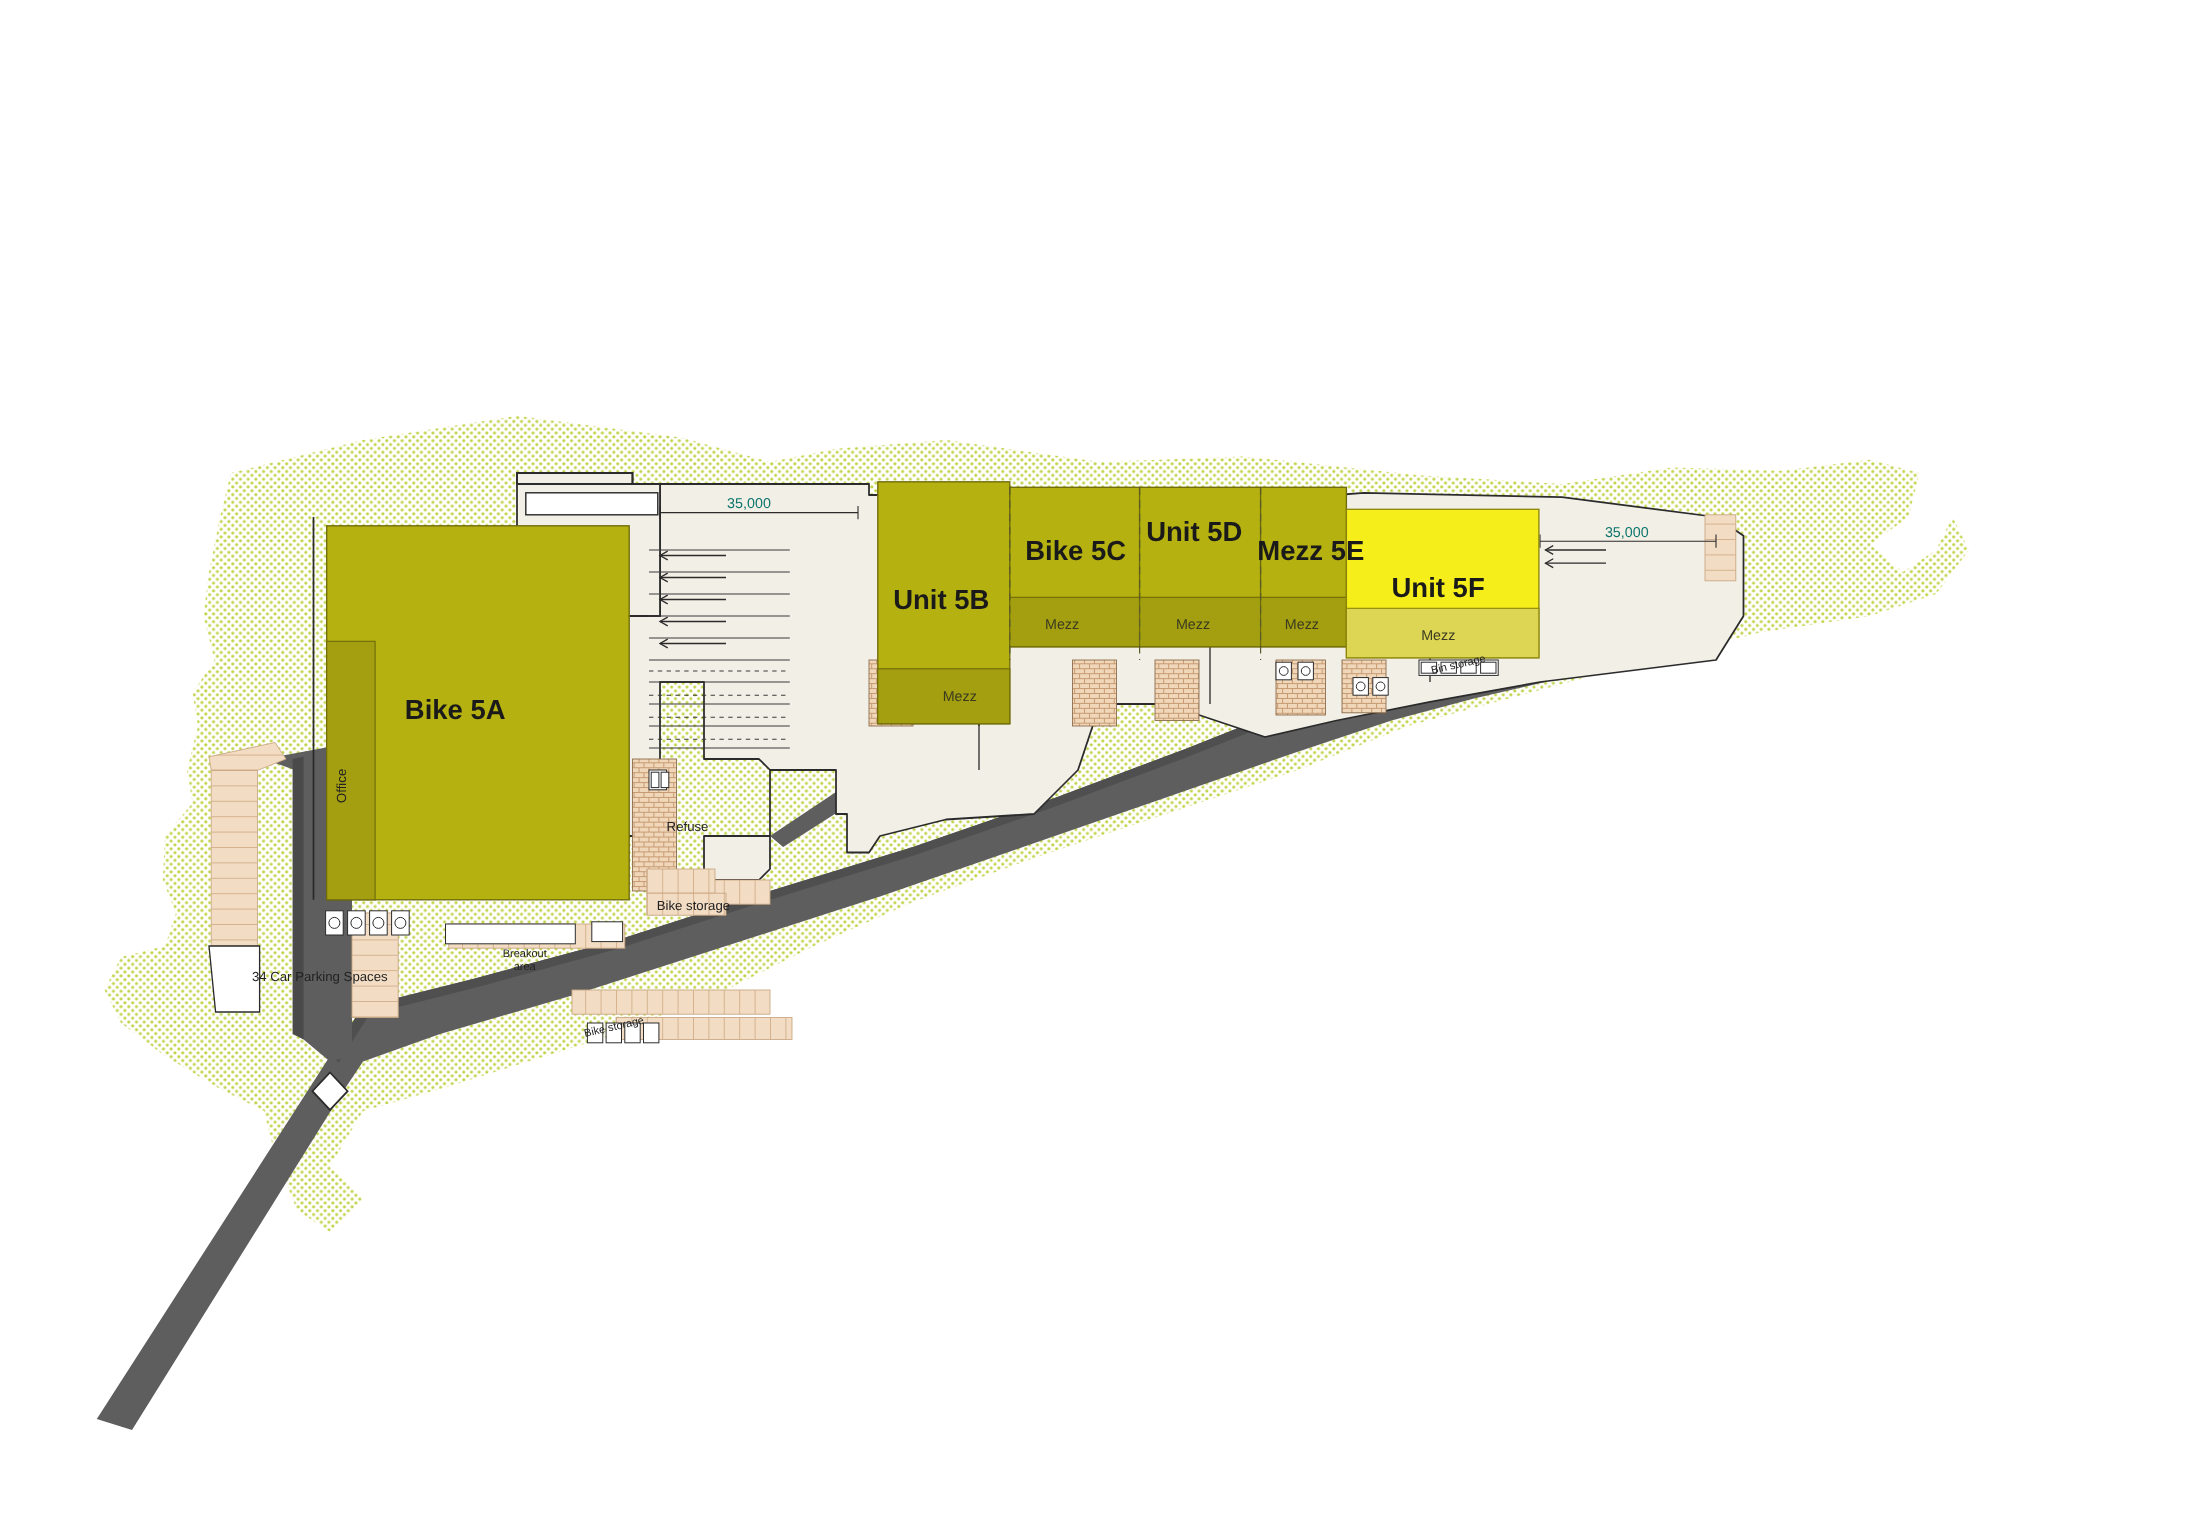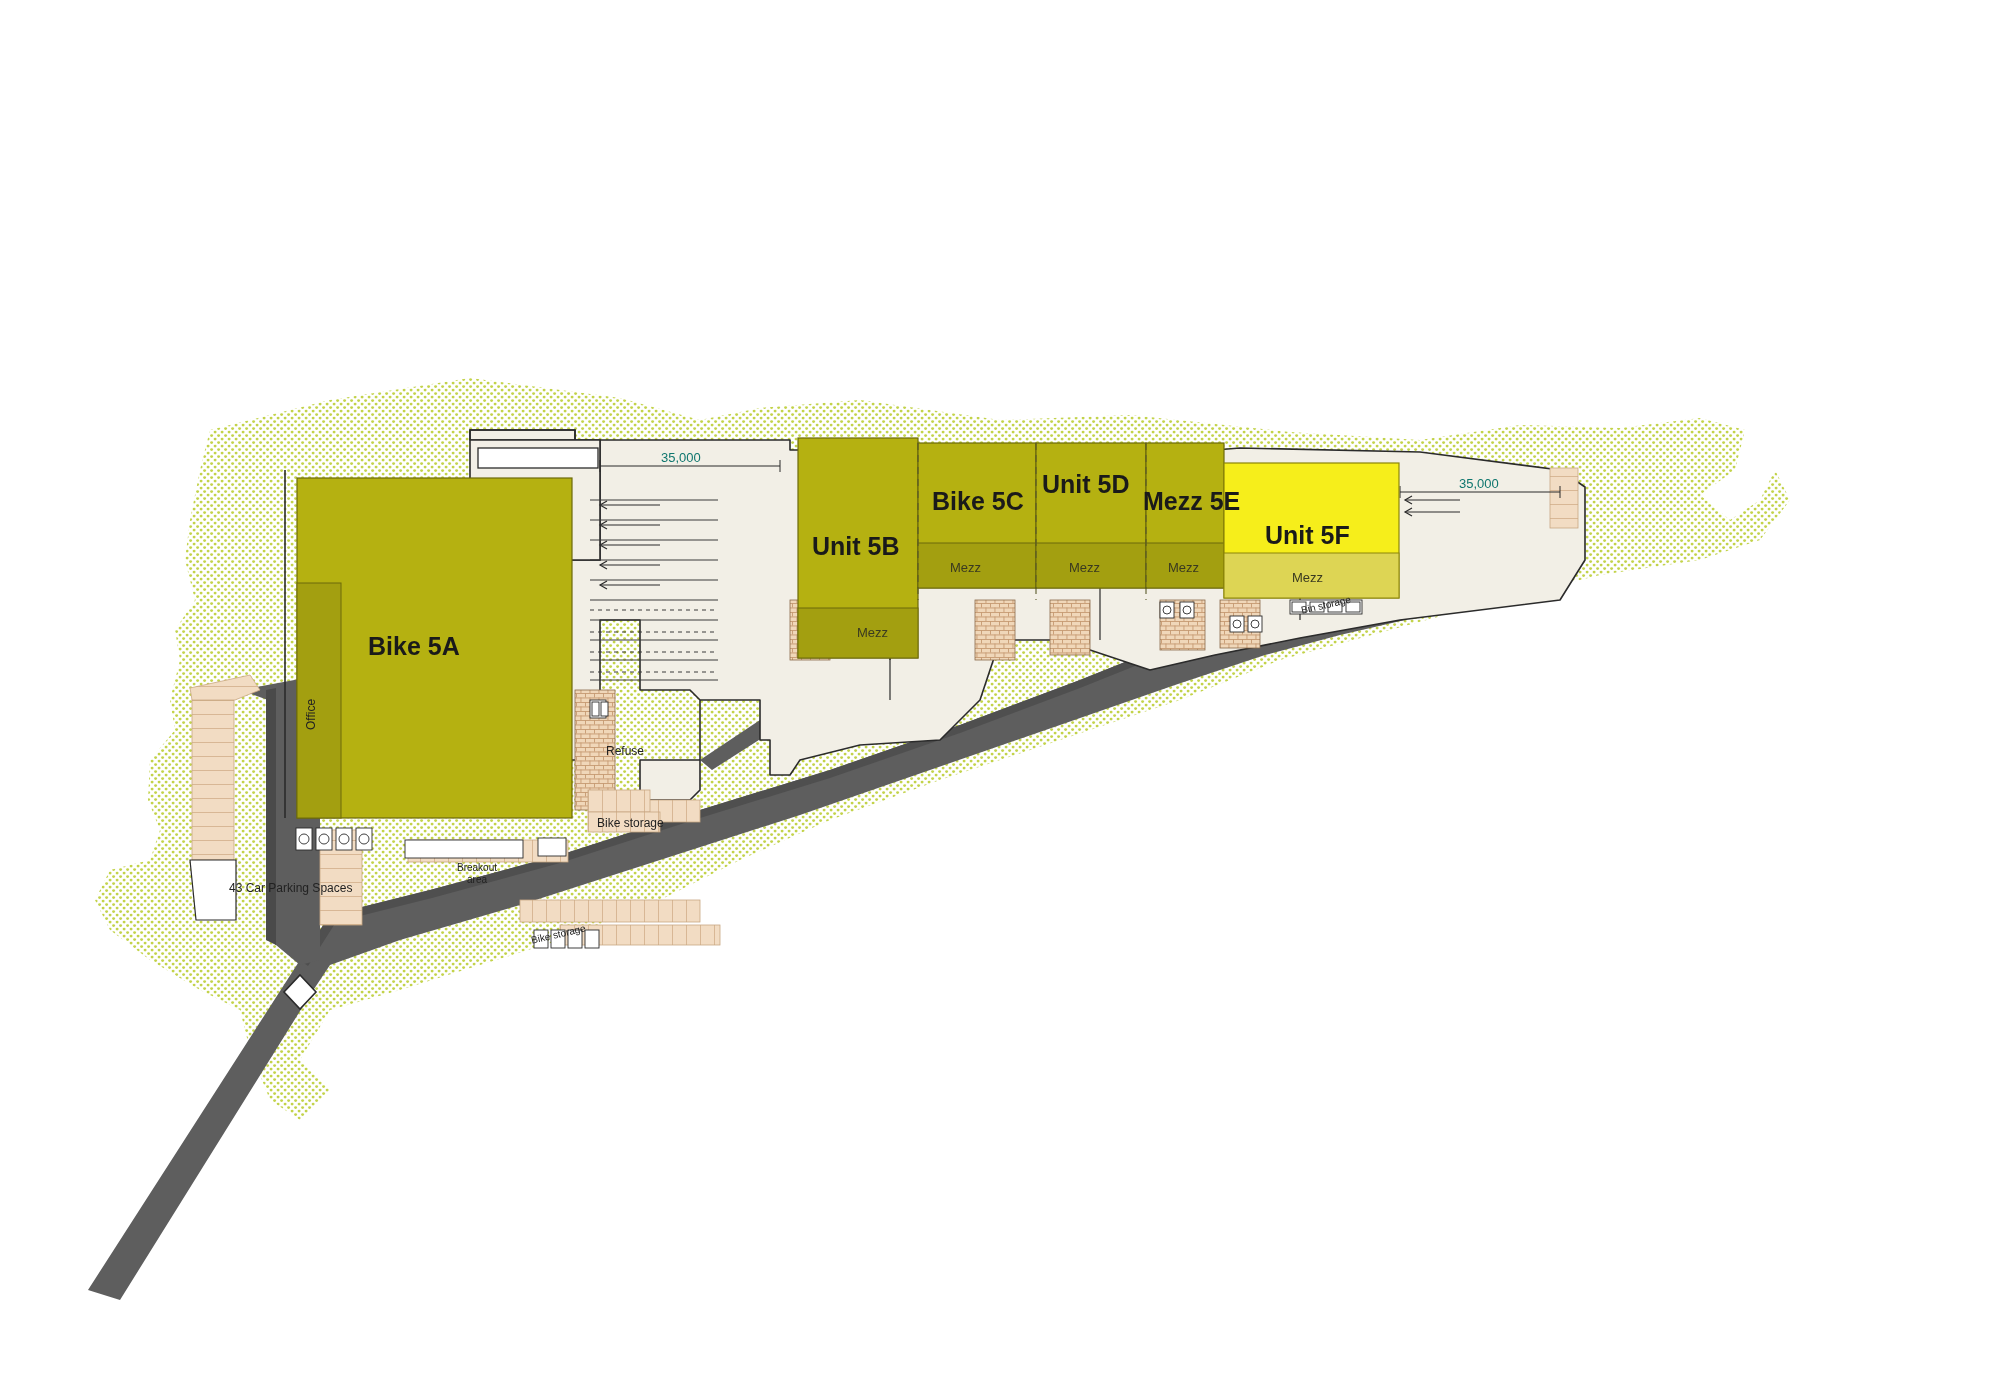--- a/index.html
+++ b/index.html
@@ -267,13 +267,13 @@
 <div class="lbl small-label" style="left:606px;top:700px;margin-top:44px;">Refuse</div>
 
 <div class="lbl small-label" style="left:597px;top:816px;">Bike storage</div>
 <div class="lbl tiny-label rot-slant" style="left:530px;top:935px;">Bike storage</div>
 
 <div class="lbl tiny-label rot-slant" style="left:1300px;top:605px;">Bin storage</div>
 
 <div class="lbl tiny-label center" style="left:447px;top:862px;width:60px;">Breakout</div>
 <div class="lbl tiny-label center" style="left:447px;top:874px;width:60px;">area</div>
 
-<div class="lbl small-label" style="left:229px;top:881px;">43 Car Parking Spaces</div>
+<div class="lbl small-label" style="left:229px;top:881px;">34 Car Parking Spaces</div>
 
 </body></html>

